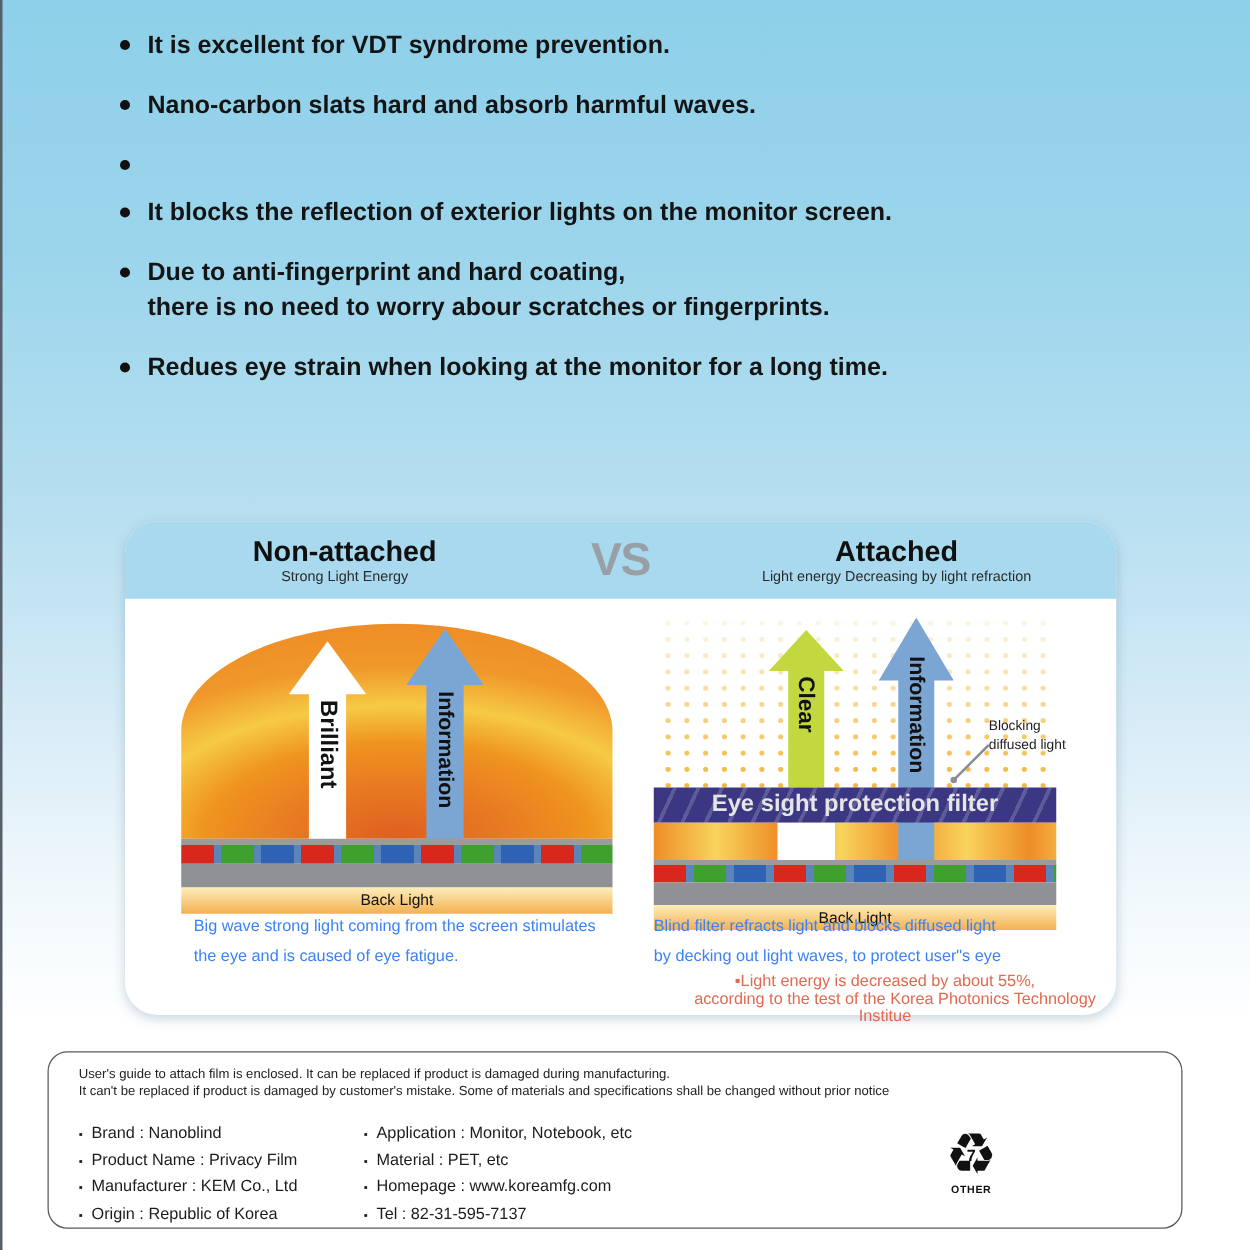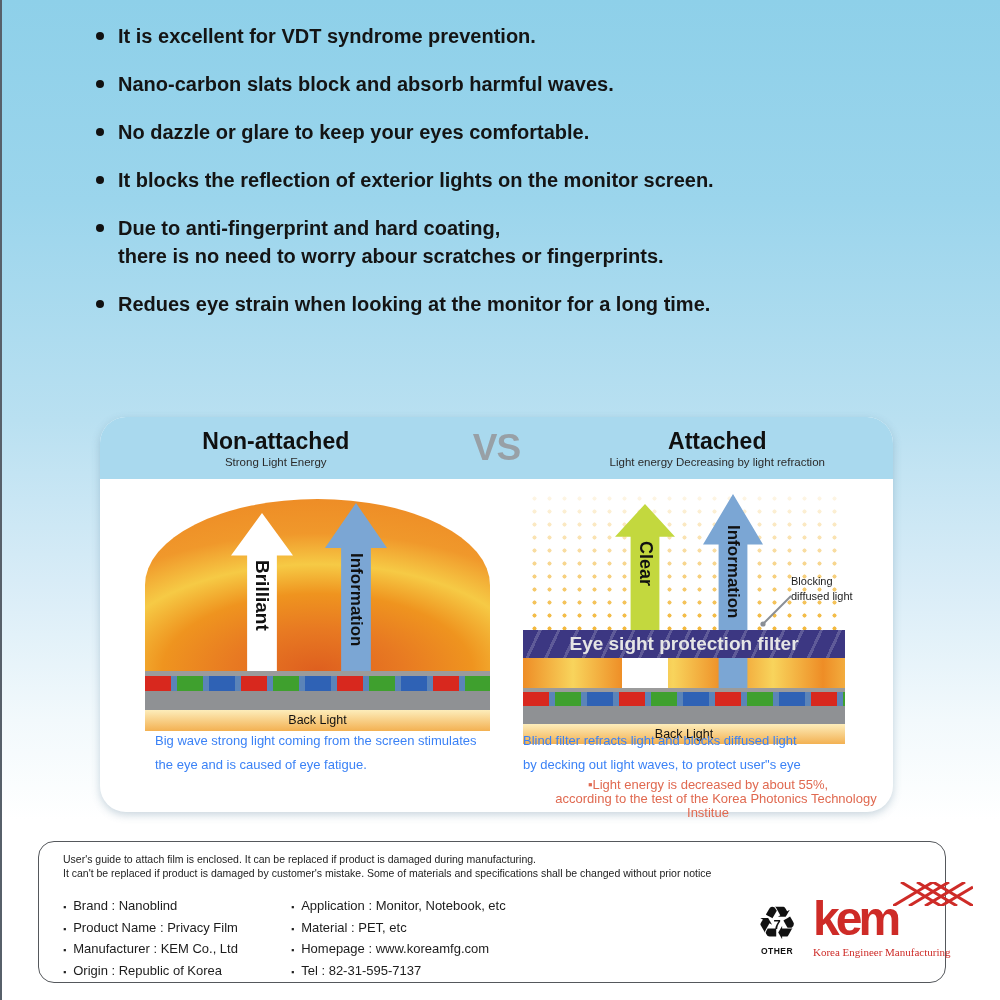--- a/index.html
+++ b/index.html
@@ -88,25 +88,24 @@
 <div class="page">
   <div class="edge-line"></div>
 
   <div class="bullets">
     <div class="bullet">
       <span class="dot"></span>
       <span>It is excellent for VDT syndrome prevention.</span>
     </div>
     <div class="bullet">
       <span class="dot"></span>
-      <span>Nano-carbon slats block and absorb harmful waves.</span>
-    </div>
-    <div class="bullet">
-      <span class="dot"></span>
-      <span>No dazzle or glare to keep your eyes comfortable.</span>
+      <span>Nano-carbon slats hard and absorb harmful waves.</span>
+    </div>
+    <div class="bullet">
+      <span class="dot"></span>
     </div>
     <div class="bullet">
       <span class="dot"></span>
       <span>It blocks the reflection of exterior lights on the monitor screen.</span>
     </div>
     <div class="bullet">
       <span class="dot"></span>
       <span><span>Due to anti-fingerprint and hard coating,</span><br>
       <span>there is no need to worry abour scratches or fingerprints.</span></span>
     </div>
@@ -223,29 +222,14 @@
       <div class="spec">
           <span class="sq">▪</span>
           <span>Tel : 82-31-595-7137</span>
         </div>
     </div>
     <div class="recycle">
       <div class="glyph">♻</div>
       <div class="num">7</div>
       <div class="other">OTHER</div>
     </div>
-    <div class="kemlogo">
-      <svg class="hatch" width="80" height="24" viewBox="0 0 80 24">
-        <g stroke="#ce2b27" stroke-width="3" fill="none">
-          <line x1="0" y1="24" x2="40" y2="0"></line>
-            <line x1="16" y1="24" x2="56" y2="0"></line>
-          <line x1="32" y1="24" x2="72" y2="0"></line>
-            <line x1="48" y1="24" x2="80" y2="5"></line>
-          <line x1="24" y1="0" x2="64" y2="24"></line>
-            <line x1="40" y1="0" x2="80" y2="24"></line>
-          <line x1="8" y1="0" x2="48" y2="24"></line>
-        </g>
-      </svg>
-      <div class="word">kem</div>
-      <div class="tagline">Korea Engineer Manufacturing</div>
-    </div>
   </div>
 </div>
 
 </body></html>

